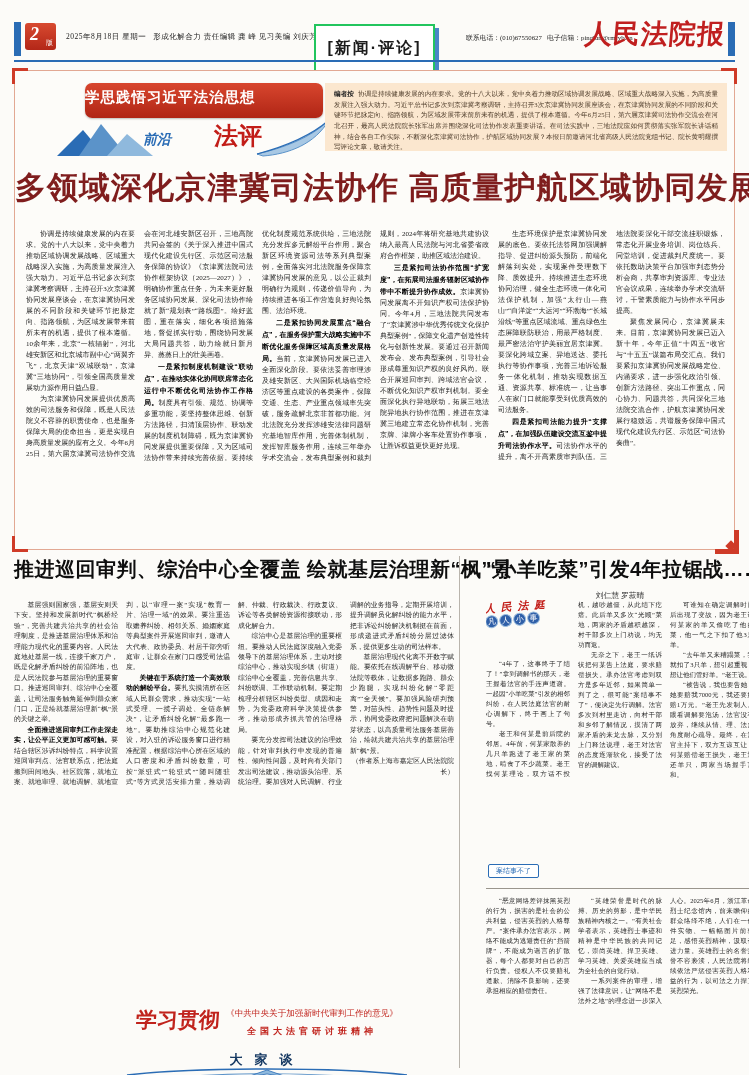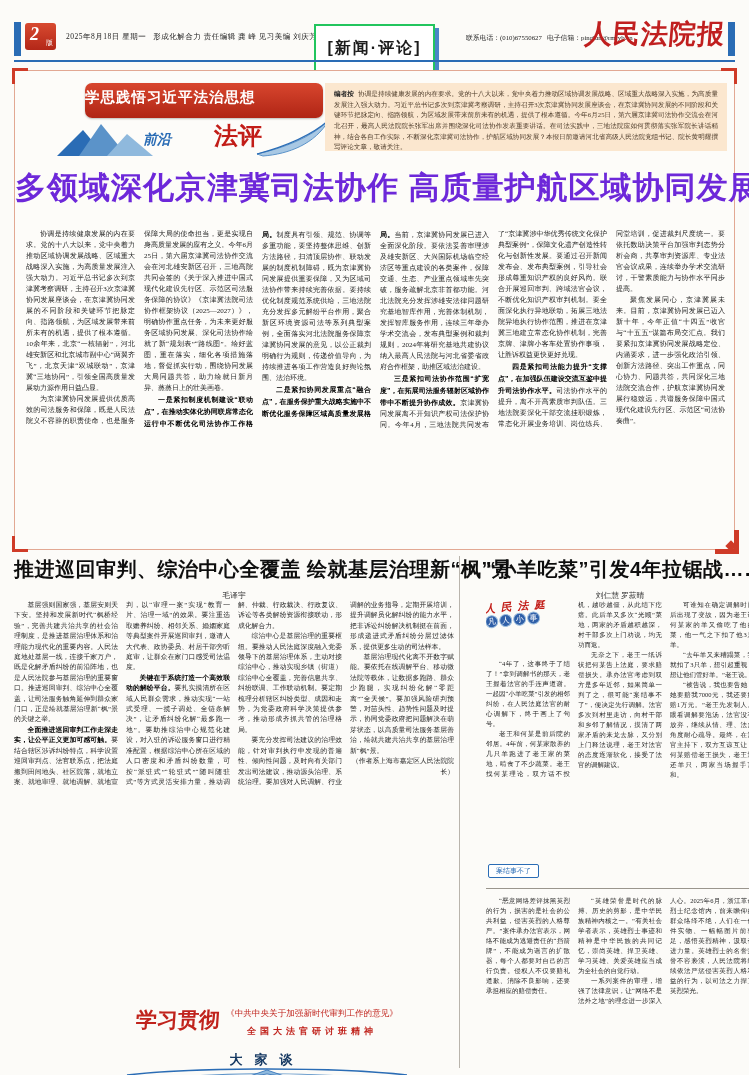--- a/index.html
+++ b/index.html
@@ -52,21 +52,21 @@
   .series-name .main { font-size:24px; font-weight:900; color:#c21d18; font-family:"Liberation Sans",sans-serif;padding-left:43px; }
   .series-quill { position:absolute; left:196px; top:0; }
 
   .ed-note { position:absolute; left:310px; top:12px; width:402px; height:68px;
     background:#fbe7cf; padding:6px 9px; font-size:6.6px; line-height:1.62;
     text-align:justify; color:#4c3a28; overflow:hidden; }
   .ed-note b { color:#222; margin-right:4px; }
 
   .feat-hl { position:absolute; left:0; right:0; top:96px; text-align:center;
     font-family:"Liberation Sans",sans-serif; font-weight:900; font-size:31px;
-    letter-spacing:1px; color:#6d28d9; white-space:nowrap; }
+    letter-spacing:1px; color:#7f1d1d; white-space:nowrap; }
   .feat-by { position:absolute; left:0; right:0; top:140px; text-align:center; font-size:8.5px; color:#333; }
   .feat-by b { margin-left:6px; color:#111; }
 
   .feat-body { position:absolute; left:11px; top:158px; width:699px; height:312px;
     column-count:6; column-gap:9px; font-size:7px; line-height:11px;
     text-align:justify; color:#222; overflow:hidden; }
   .art p { text-indent:2em; margin:0; }
   .art b { font-family:"Liberation Sans",sans-serif; font-weight:700; color:#000; }
 
   
@@ -166,28 +166,28 @@
     </div>
 
     <div class="feat-hl">多领域深化京津冀司法协作  高质量护航区域协同发展</div>
 
     <div class="feat-body art">
         <p>协调是持续健康发展的内在要求。党的十八大以来，党中央着力推动区域协调发展战略、区域重大战略深入实施，为高质量发展注入强大动力。习近平总书记多次到京津冀考察调研，主持召开3次京津冀协同发展座谈会，在京津冀协同发展的不同阶段和关键环节把脉定向、指路领航，为区域发展带来前所未有的机遇，提供了根本遵循。10余年来，北京“一核辐射”，河北雄安新区和北京城市副中心“两翼齐飞”，北京天津“双城联动”，京津冀“三地协同”，引领全国高质量发展动力源作用日益凸显。</p>
         <p>为京津冀协同发展提供优质高效的司法服务和保障，既是人民法院义不容辞的职责使命，也是服务保障大局的使命担当，更是实现自身高质量发展的应有之义。今年6月25日，第六届京津冀司法协作交流会在河北雄安新区召开，三地高院共同会签的《关于深入推进中国式现代化建设先行区、示范区司法服务保障的协议》《京津冀法院司法协作框架协议（2025—2027）》，明确协作重点任务，为未来更好服务区域协同发展、深化司法协作绘就了新“规划表”“路线图”。绘好蓝图，重在落实，细化各项措施落地，督促抓实行动，围绕协同发展大局同题共答，助力绘就日新月异、蒸蒸日上的壮美画卷。</p>
         <p><b>一是紧扣制度机制建设“联动点”，在推动实体化协同联席常态化运行中不断优化司法协作工作格局。</b>制度具有引领、规范、协调等多重功能，要坚持整体思维、创新方法路径，扫清顶层协作、联动发展的制度机制障碍，既为京津冀协同发展提供重要保障，又为区域司法协作带来持续完善依据。要持续优化制度规范系统供给，三地法院充分发挥多元解纷平台作用，聚合新区环境资源司法等系列典型案例，全面落实河北法院服务保障京津冀协同发展的意见，以公正裁判明确行为规则，传递价值导向，为持续推进各项工作营造良好舆论氛围、法治环境。</p>
         <p><b>二是紧扣协同发展重点“融合点”，在服务保护重大战略实施中不断优化服务保障区域高质量发展格局。</b>当前，京津冀协同发展已进入全面深化阶段。要依法妥善审理涉及雄安新区、大兴国际机场临空经济区等重点建设的各类案件，保障交通、生态、产业重点领域率先突破，服务疏解北京非首都功能。河北法院充分发挥涉雄安法律问题研究基地智库作用，完善体制机制，发挥智库服务作用，连续三年举办学术交流会，发布典型案例和裁判规则，2024年将研究基地共建协议纳入最高人民法院与河北省委省政府合作框架，助推区域法治建设。</p>
         <p><b>三是紧扣司法协作范围“扩宽度”，在拓展司法服务辐射区域协作带中不断提升协作成效。</b>京津冀协同发展离不开知识产权司法保护协同。今年4月，三地法院共同发布了“京津冀涉中华优秀传统文化保护典型案例”，保障文化遗产创造性转化与创新性发展。要通过召开新闻发布会、发布典型案例，引导社会形成尊重知识产权的良好风尚。联合开展巡回审判、跨域法官会议，不断优化知识产权审判机制。要全面深化执行异地联动，拓展三地法院异地执行协作范围，推进在京津冀三地建立常态化协作机制，完善京牌、津牌小客车处置协作事项，让胜诉权益更快更好兑现。</p>
+        <p>生态环境保护是京津冀协同发展的底色。要依托法答网加强调解指导、促进纠纷源头预防，前端化解落到实处，实现案件受理数下降、质效提升。持续推进生态环境协同治理，健全生态环境一体化司法保护机制，加强“太行山—燕山”“白洋淀”“大运河”“环渤海”“长城沿线”等重点区域流域、重点绿色生态屏障联防联治，用最严格制度、最严密法治守护美丽宜居京津冀。要深化跨域立案、异地送达、委托执行等协作事项，完善三地诉讼服务一体化机制，推动实现数据互通、资源共享、标准统一，让当事人在家门口就能享受到优质高效的司法服务。</p>
         <p><b>四是紧扣司法能力提升“支撑点”，在加强队伍建设交流互鉴中提升司法协作水平。</b>司法协作水平的提升，离不开高素质审判队伍。三地法院要深化干部交流挂职锻炼，常态化开展业务培训、岗位练兵、同堂培训，促进裁判尺度统一。要依托数助决策平台加强审判态势分析会商，共享审判资源库、专业法官会议成果，连续举办学术交流研讨，干警素质能力与协作水平同步提高。</p>
         <p>聚焦发展同心，京津冀展未来。目前，京津冀协同发展已迈入新十年，今年正值“十四五”收官与“十五五”谋篇布局交汇点。我们要紧扣京津冀协同发展战略定位、内涵要求，进一步强化政治引领、创新方法路径、突出工作重点，同心协力、同题共答，共同深化三地法院交流合作，护航京津冀协同发展行稳致远，共谱服务保障中国式现代化建设先行区、示范区“司法协奏曲”。</p>
       </div>
   </div>
 
   <div class="left-art">
     <div class="bottom-hl">推进巡回审判、综治中心全覆盖  绘就基层治理新“枫”景</div>
-    <div class="bottom-by">毛译宇</div>
     <div class="left-body art">
         <p>基层强则国家强，基层安则天下安。坚持和发展新时代“枫桥经验”，完善共建共治共享的社会治理制度，是推进基层治理体系和治理能力现代化的重要内容。人民法庭地处基层一线，连接千家万户，既是化解矛盾纠纷的前沿阵地，也是人民法院参与基层治理的重要窗口。推进巡回审判、综治中心全覆盖，让司法服务触角延伸到群众家门口，正是绘就基层治理新“枫”景的关键之举。</p>
         <p><b>全面推进巡回审判工作走深走实，让公平正义更加可感可触。</b>要结合辖区涉诉纠纷特点，科学设置巡回审判点、法官联系点，把法庭搬到田间地头、社区院落，就地立案、就地审理、就地调解、就地宣判，以“审理一案”实现“教育一片、治理一域”的效果。要注重选取赡养纠纷、相邻关系、婚姻家庭等典型案件开展巡回审判，邀请人大代表、政协委员、村居干部旁听庭审，让群众在家门口感受司法温度。</p>
         <p><b>关键在于系统打造一个高效联动的解纷平台。</b>要扎实摸清所在区域人民群众需求，推动实现“一站式受理、一揽子调处、全链条解决”，让矛盾纠纷化解“最多跑一地”。要助推综治中心规范化建设，对入驻的诉讼服务窗口进行精准配置，根据综治中心所在区域的人口密度和矛盾纠纷数量，可按“派驻式”“轮驻式”“随叫随驻式”等方式灵活安排力量，推动调解、仲裁、行政裁决、行政复议、诉讼等各类解纷资源衔接联动，形成化解合力。</p>
         <p>综治中心是基层治理的重要枢纽。要推动人民法庭深度融入党委领导下的基层治理体系，主动对接综治中心，推动实现乡镇（街道）综治中心全覆盖，完善信息共享、纠纷联调、工作联动机制。要定期梳理分析辖区纠纷类型、成因和走势，为党委政府科学决策提供参考，推动形成齐抓共管的治理格局。</p>
         <p>要充分发挥司法建议的治理效能，针对审判执行中发现的普遍性、倾向性问题，及时向有关部门发出司法建议，推动源头治理、系统治理。要加强对人民调解、行业调解的业务指导，定期开展培训，提升调解员化解纠纷的能力水平，把非诉讼纠纷解决机制挺在前面，形成递进式矛盾纠纷分层过滤体系，提供更多生动的司法样本。</p>
         <p>基层治理现代化离不开数字赋能。要依托在线调解平台、移动微法院等载体，让数据多跑路、群众少跑腿，实现纠纷化解“零距离”“全天候”。要加强风险研判预警，对苗头性、趋势性问题及时提示，协同党委政府把问题解决在萌芽状态，以高质量司法服务基层善治，绘就共建共治共享的基层治理新“枫”景。</p>
         <p style="text-align: right; text-indent: 0px;">（作者系上海市嘉定区人民法院院长）</p>
       </div>
 

